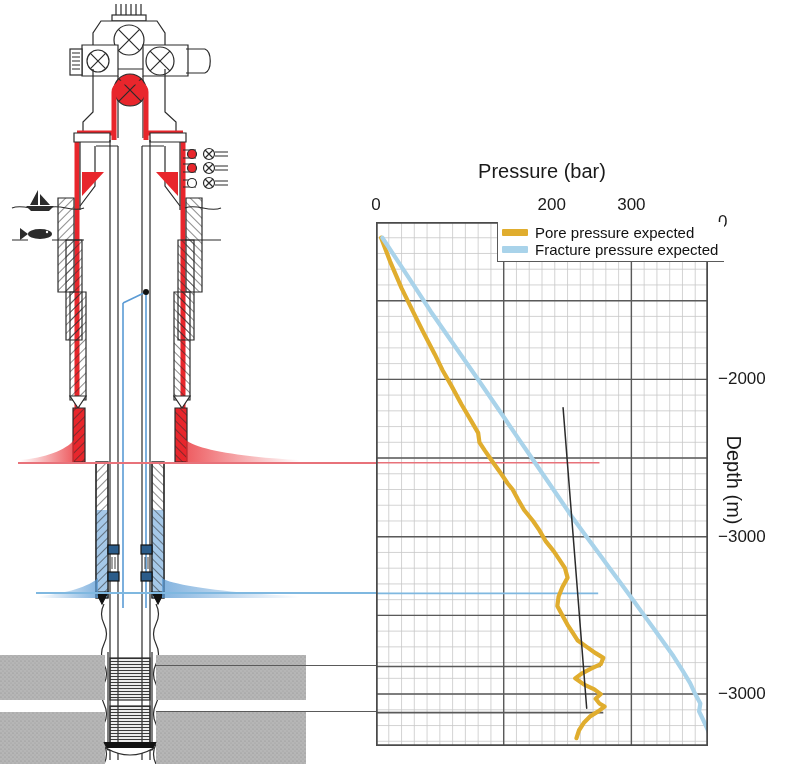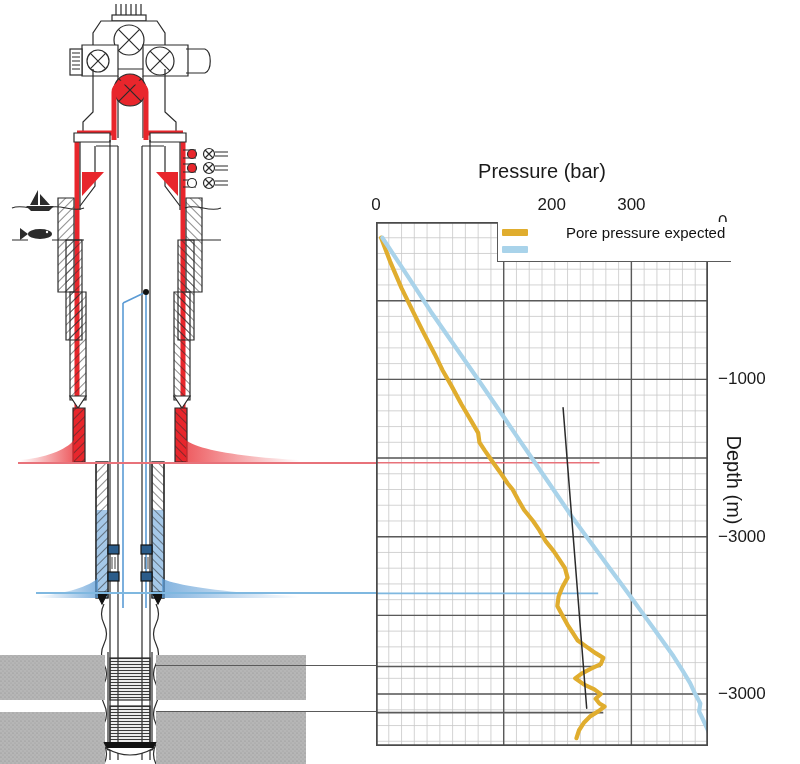--- a/index.html
+++ b/index.html
@@ -22,21 +22,21 @@
   }
   .xtick{transform:translateX(-50%);}
   .ytick{}
 
   
   #legend{
     position:absolute;left:497px;top:222px;
     background:#ffffff;border:1px solid #5a5a5a;border-top:none;border-right:none;
     padding:2px 6px 3px 4px;
   }
-  .legend-row{display:flex;align-items:center;height:17px;gap:31px;}
+  .legend-row{display:flex;align-items:center;height:17px;}
   .legend-swatch{width:26px;height:7px;border-radius:1px;margin-right:7px;flex:0 0 auto;}
   .legend-text{font-size:15px;color:#111;white-space:nowrap;line-height:17px;}
 </style>
 </head>
 <body>
 
 <div id="root">
 
   <svg class="abs" style="left:0;top:0;" width="380" height="764" viewBox="0 0 380 764">
     <defs>
@@ -264,21 +264,21 @@
   <div id="pressure-title" class="axis-title">Pressure (bar)</div>
   <div id="depth-title" class="axis-title">Depth (m)</div>
 
   <div id="xticks">
       <div class="tick-label xtick" style="left: 376px; top: 195px;">0</div>
       <div class="tick-label xtick" style="left: 503.692px; top: 195px; margin-left: 48px;">200</div>
       <div class="tick-label xtick" style="left: 631.385px; top: 195px;">300</div>
     </div>
   <div id="yticks">
       <div class="tick-label ytick" style="left: 718px; top: 212px;">0</div>
-      <div class="tick-label ytick" style="left: 718px; top: 369.357px;">−1000</div>
+      <div class="tick-label ytick" style="left: 718px; top: 369.357px;">−2000</div>
       <div class="tick-label ytick" style="left: 718px; top: 526.715px;">−3000</div>
       <div class="tick-label ytick" style="left: 718px; top: 684.072px; text-align: right;">−3000</div>
     </div>
 
   <svg class="abs" id="plot" style="left:376px;top:222px;" width="332" height="524" viewBox="0 0 332 524">
     <rect x="0" y="0" width="332" height="524" fill="#ffffff"></rect>
     <g id="grid-minor">
         <line x1="0" y1="0" x2="0" y2="524" stroke="#c8c8c8" stroke-width="0.8"></line>
         <line x1="12.76923076923077" y1="0" x2="12.76923076923077" y2="524" stroke="#c8c8c8" stroke-width="0.8"></line>
         <line x1="25.53846153846154" y1="0" x2="25.53846153846154" y2="524" stroke="#c8c8c8" stroke-width="0.8"></line>
@@ -367,16 +367,17 @@
     <rect x="0.5" y="0.5" width="331" height="523" fill="none" stroke="#4a4a4a" stroke-width="2.5"></rect>
   </svg>
 
   <div id="legend">
       <div class="legend-row">
         <span class="legend-swatch" style="background: rgb(224, 173, 46);"></span>
         <span class="legend-text">Pore pressure expected</span>
       </div>
       <div class="legend-row">
         <span class="legend-swatch" style="background: rgb(169, 211, 234);"></span>
+        <span class="legend-text">Fracture pressure expected</span>
       </div>
     </div>
 
 </div>
 
 </body></html>

